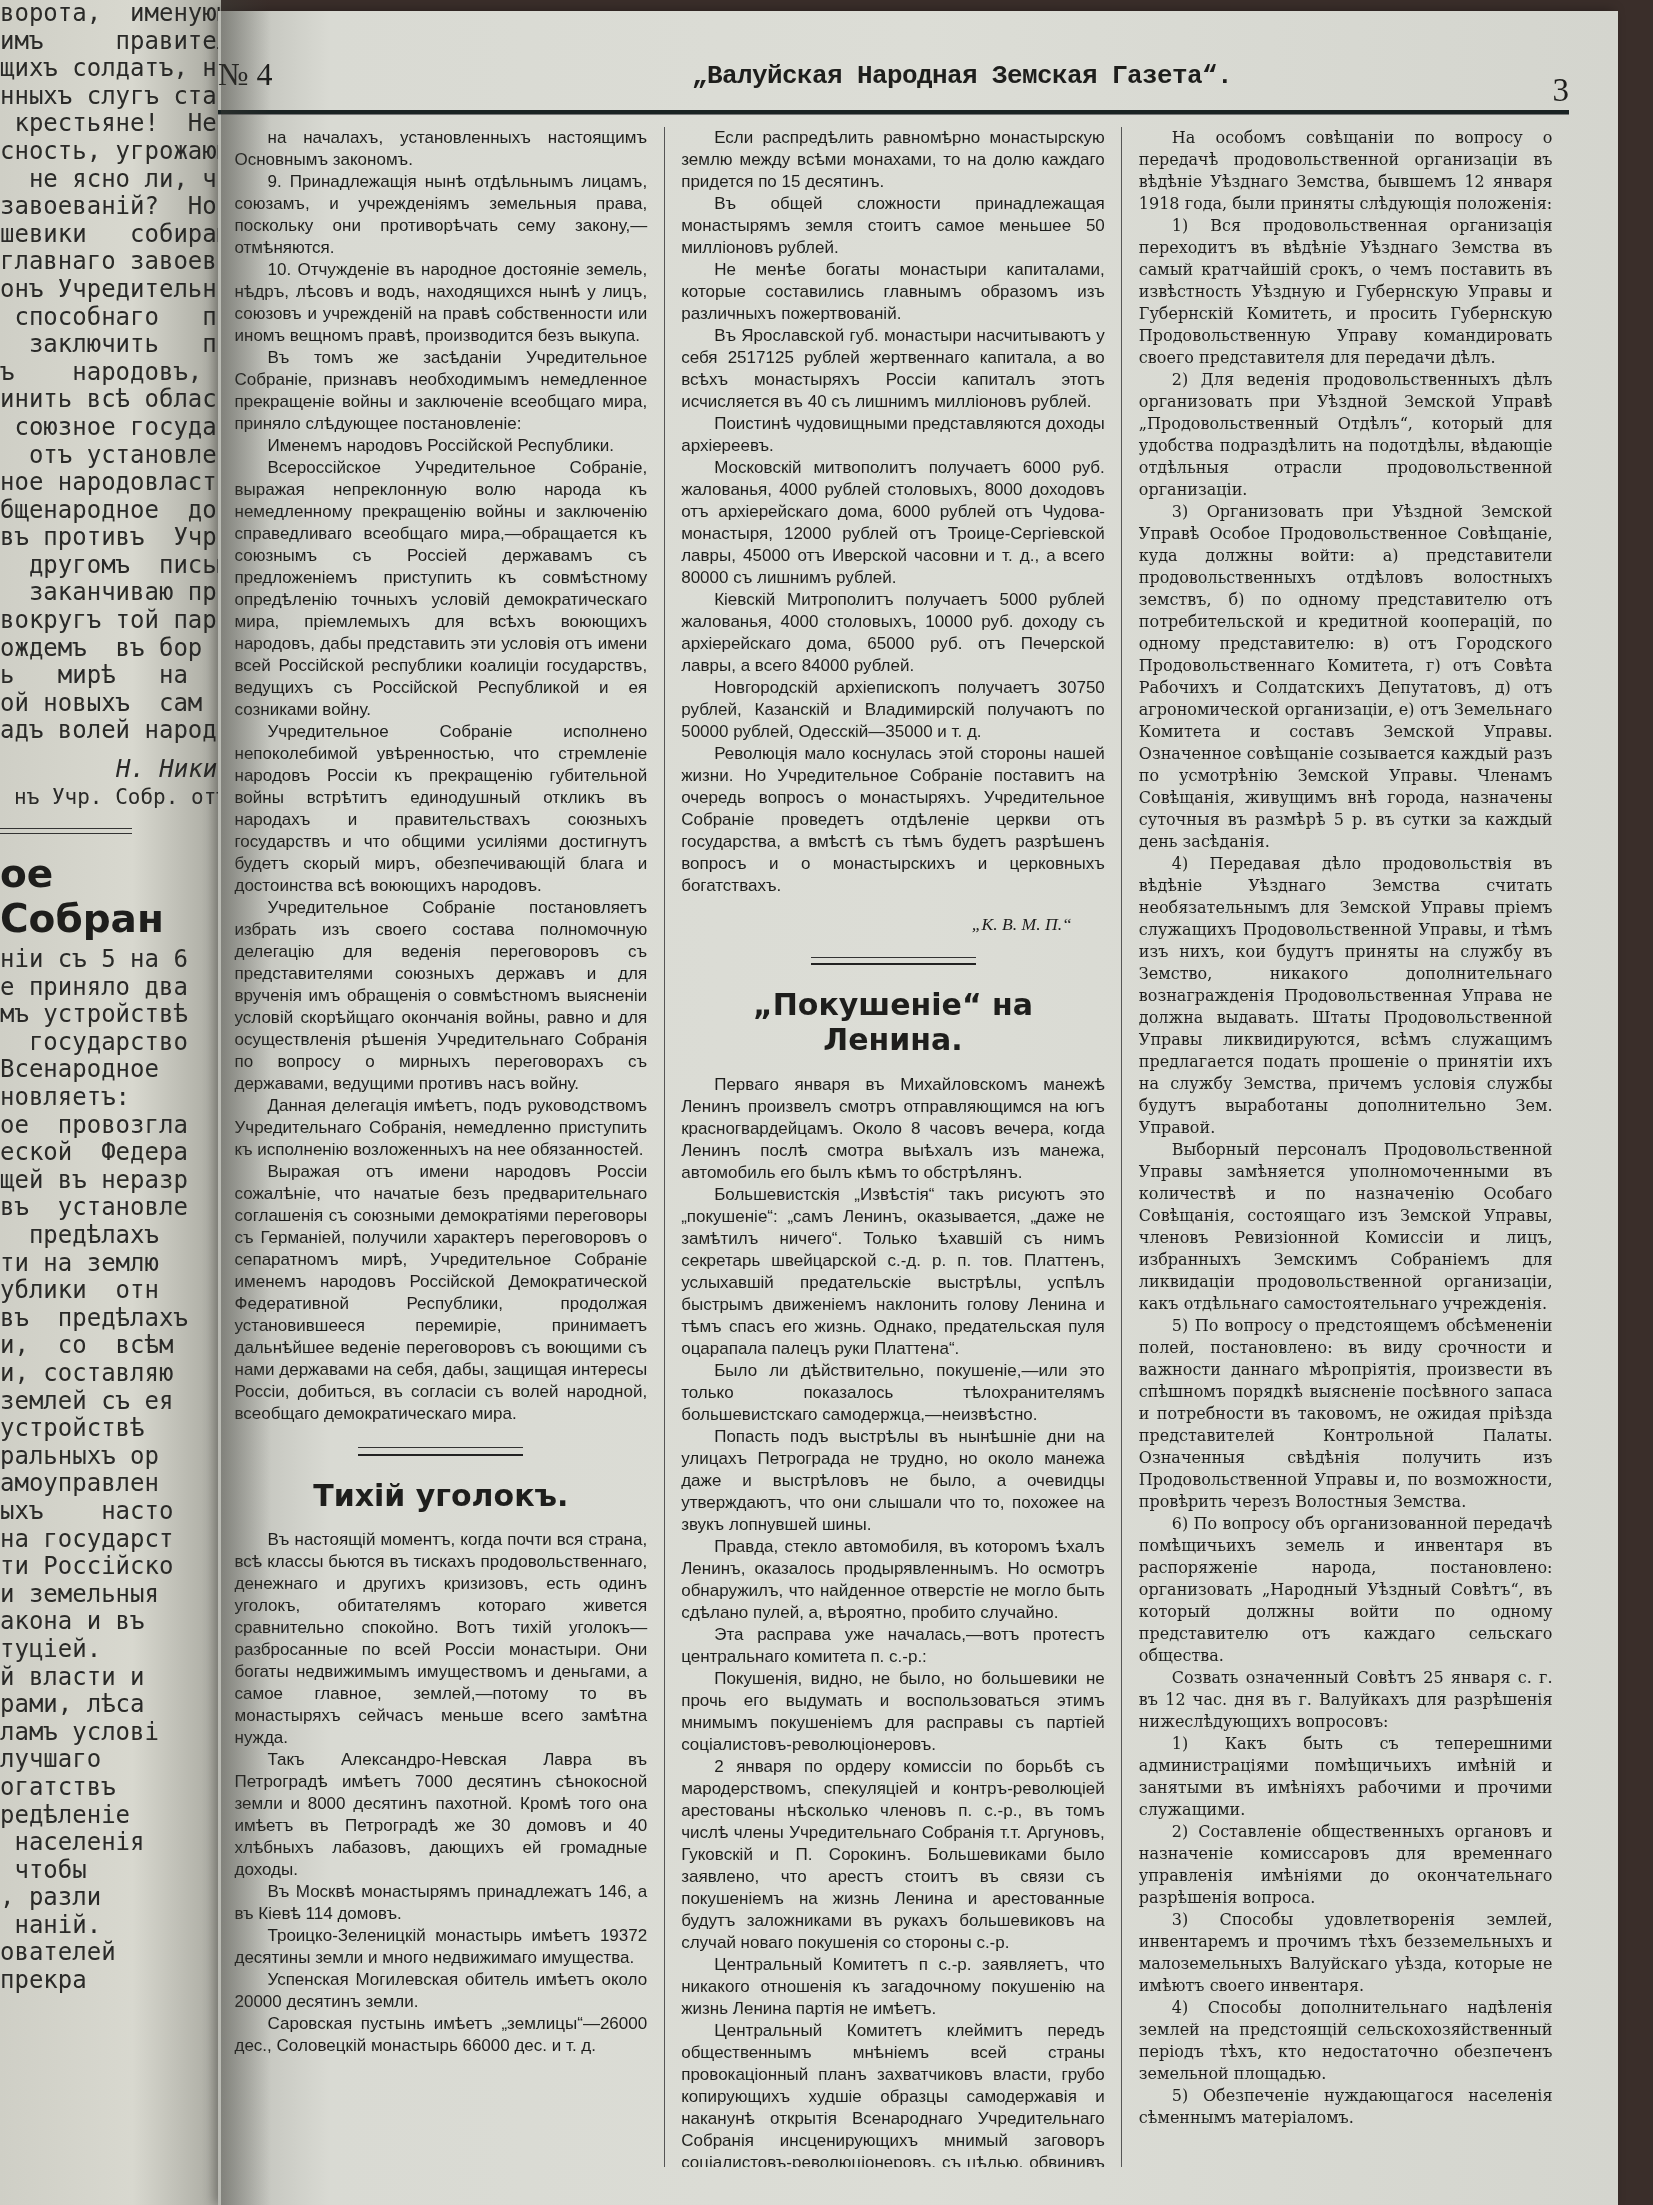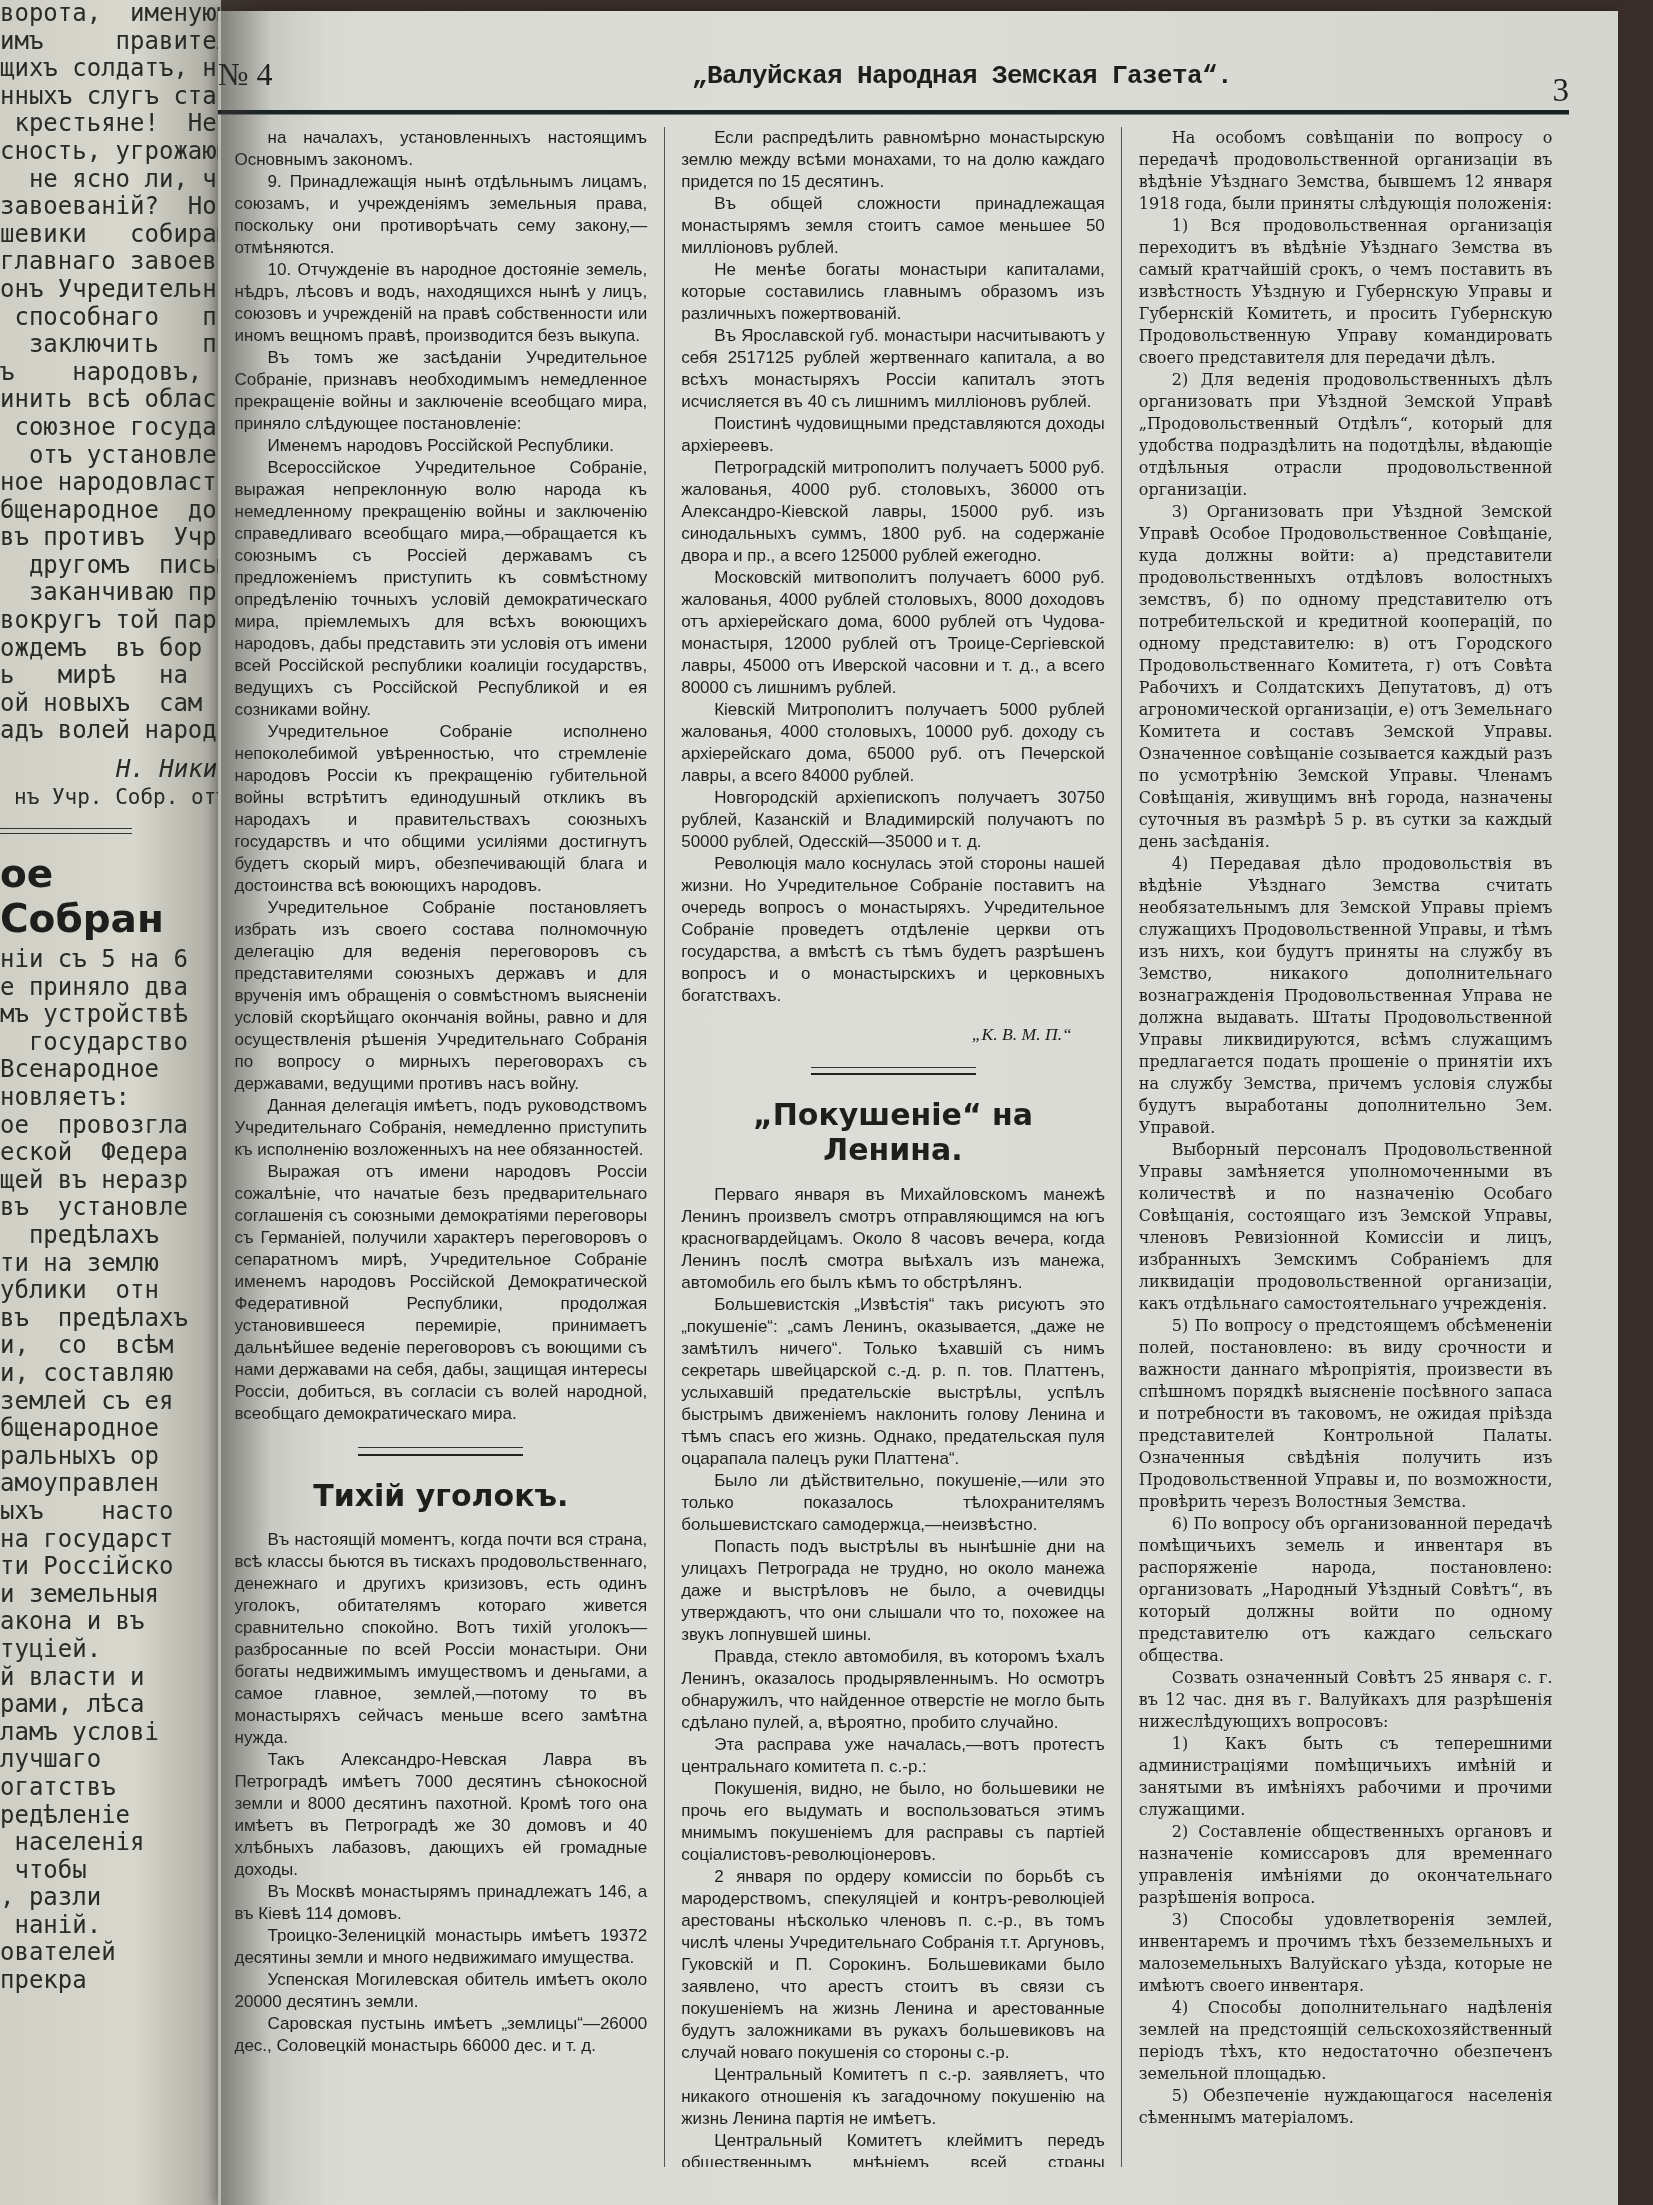--- a/index.html
+++ b/index.html
@@ -119,21 +119,21 @@
     </div>
   <div id="lp-frags3">
       <div class="frag">ти на землю</div>
       <div class="frag">ублики  отн</div>
       <div class="frag"></div>
       <div class="frag">въ  предѣлахъ</div>
       <div class="frag">и,  со  всѣм</div>
       <div class="frag">и, составляю</div>
       <div class="frag"></div>
       <div class="frag">землей съ ея</div>
-      <div class="frag">бщенародное</div>
+      <div class="frag">устройствѣ</div>
       <div class="frag">ральныхъ ор</div>
       <div class="frag">амоуправлен</div>
       <div class="frag">ыхъ    насто</div>
       <div class="frag"></div>
       <div class="frag">на государст</div>
       <div class="frag">ти Россійско</div>
       <div class="frag">и земельныя</div>
       <div class="frag">акона и въ</div>
       <div class="frag">туціей.</div>
       <div class="frag">й власти и</div>
@@ -185,21 +185,20 @@
         </div>
     </div>
 
     <div class="col col2">
       <div id="c2-paras">
           <p>Если распредѣлить равномѣрно монастырскую землю между всѣми монахами, то на долю каждаго придется по 15 десятинъ.</p>
           <p>Въ общей сложности принадлежащая монастырямъ земля стоитъ самое меньшее 50 милліоновъ рублей.</p>
           <p>Не менѣе богаты монастыри капиталами, которые составились главнымъ образомъ изъ различныхъ пожертвованій.</p>
           <p>Въ Ярославской губ. монастыри насчитываютъ у себя 2517125 рублей жертвеннаго капитала, а во всѣхъ монастыряхъ Россіи капиталъ этотъ исчисляется въ 40 съ лишнимъ милліоновъ рублей.</p>
           <p>Поистинѣ чудовищными представляются доходы архіереевъ.</p>
-          <p>Петроградскій митрополитъ получаетъ 5000 руб. жалованья, 4000 руб. столовыхъ, 36000 отъ Александро-Кіевской лавры, 15000 руб. изъ синодальныхъ суммъ, 1800 руб. на содержаніе двора и пр., а всего 125000 рублей ежегодно.</p>
           <p>Московскій митвополитъ получаетъ 6000 руб. жалованья, 4000 рублей столовыхъ, 8000 доходовъ отъ архіерейскаго дома, 6000 рублей отъ Чудова-монастыря, 12000 рублей отъ Троице-Сергіевской лавры, 45000 отъ Иверской часовни и т. д., а всего 80000 съ лишнимъ рублей.</p>
           <p>Кіевскій Митрополитъ получаетъ 5000 рублей жалованья, 4000 столовыхъ, 10000 руб. доходу съ архіерейскаго дома, 65000 руб. отъ Печерской лавры, а всего 84000 рублей.</p>
           <p>Новгородскій архіепископъ получаетъ 30750 рублей, Казанскій и Владимирскій получаютъ по 50000 рублей, Одесскій—35000 и т. д.</p>
           <p>Революція мало коснулась этой стороны нашей жизни. Но Учредительное Собраніе поставитъ на очередь вопросъ о монастыряхъ. Учредительное Собраніе проведетъ отдѣленіе церкви отъ государства, а вмѣстѣ съ тѣмъ будетъ разрѣшенъ вопросъ и о монастырскихъ и церковныхъ богатствахъ.</p>
         </div>
       <div class="signature">„К. В. М. П.“</div>
       <div class="sep"></div>
       <div class="headline">„Покушеніе“ на Ленина.</div>
       <div id="c2-paras2">
           <p>Перваго января въ Михайловскомъ манежѣ Ленинъ произвелъ смотръ отправляющимся на югъ красногвардейцамъ. Около 8 часовъ вечера, когда Ленинъ послѣ смотра выѣхалъ изъ манежа, автомобиль его былъ кѣмъ то обстрѣлянъ.</p>

